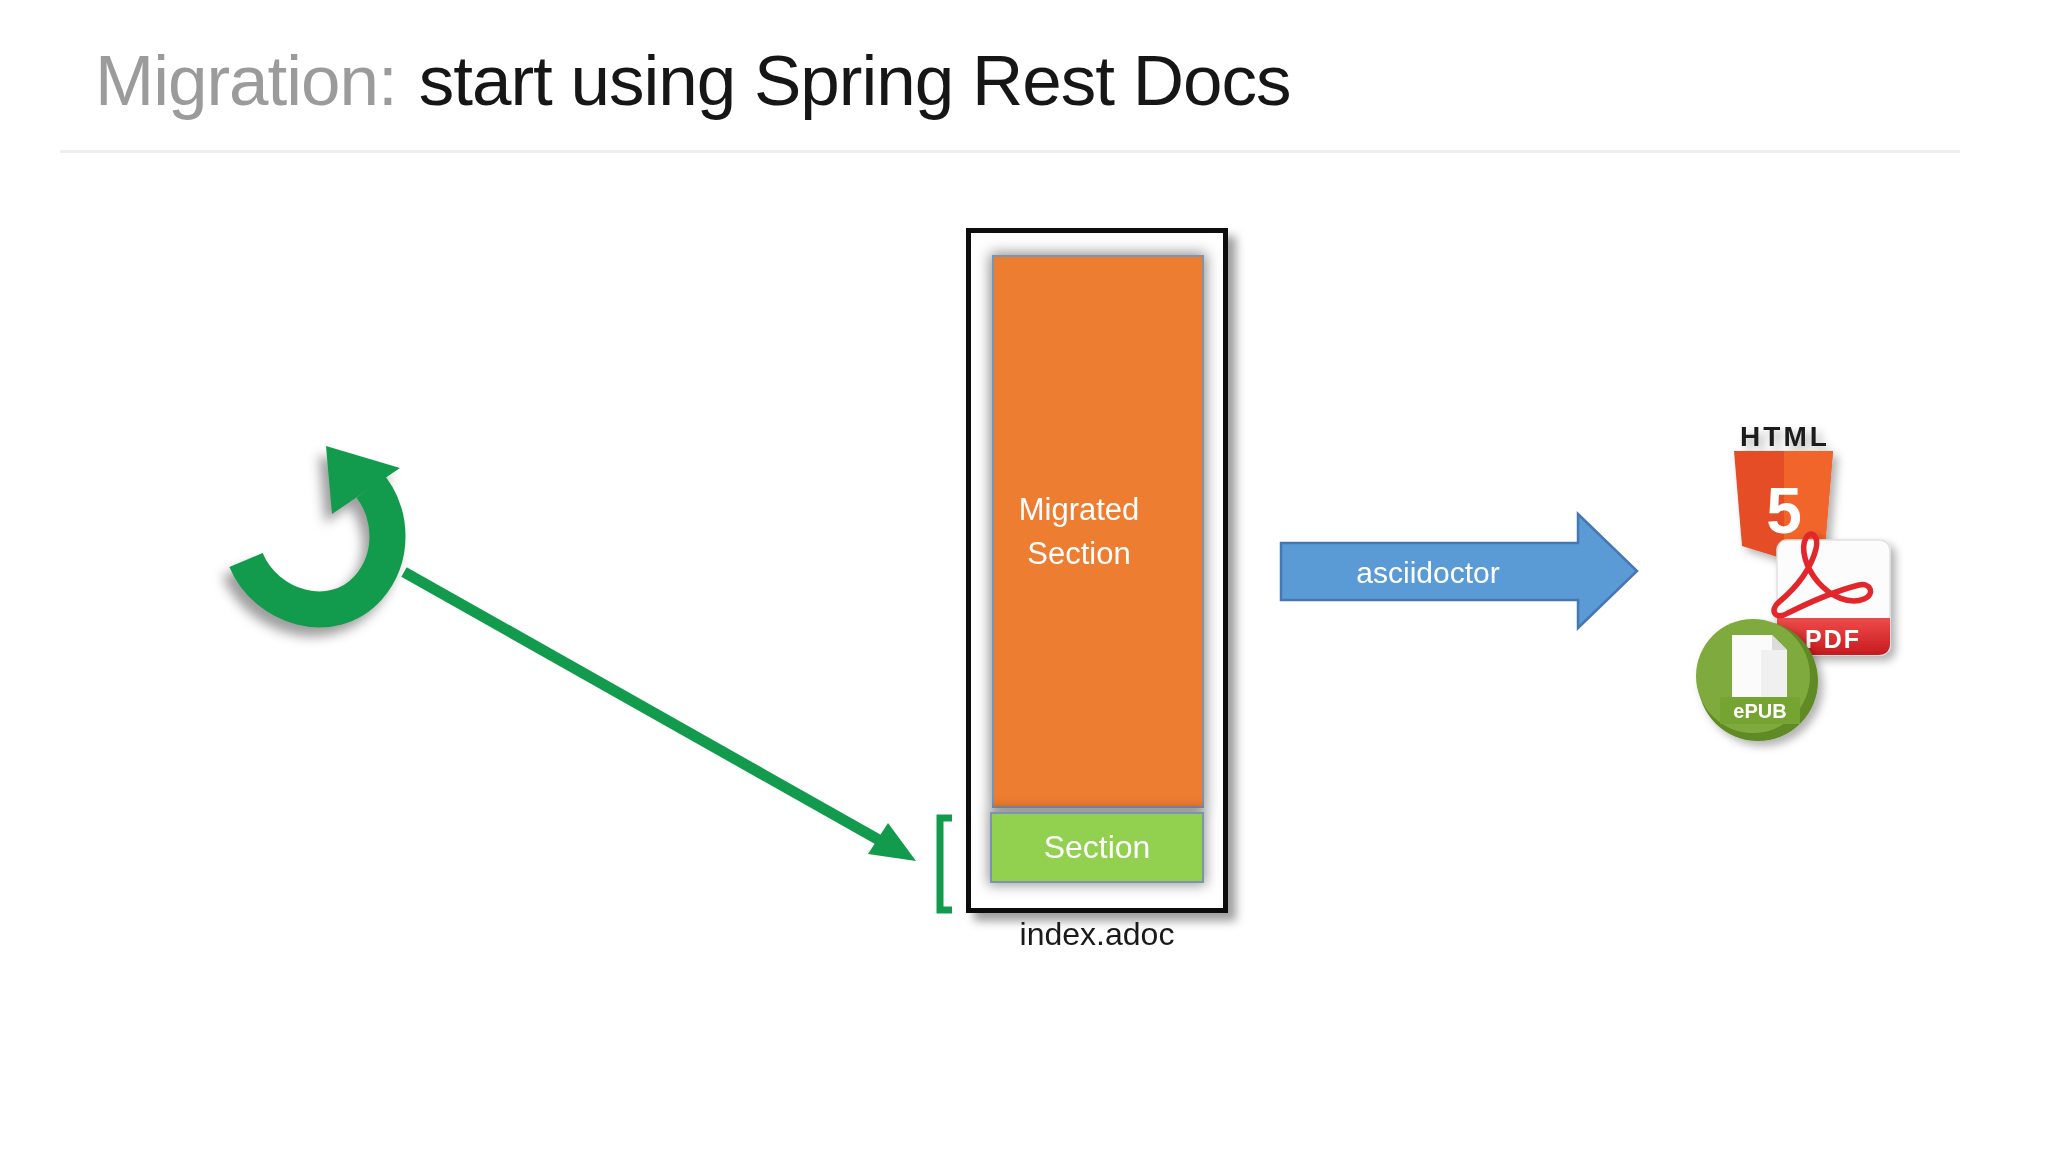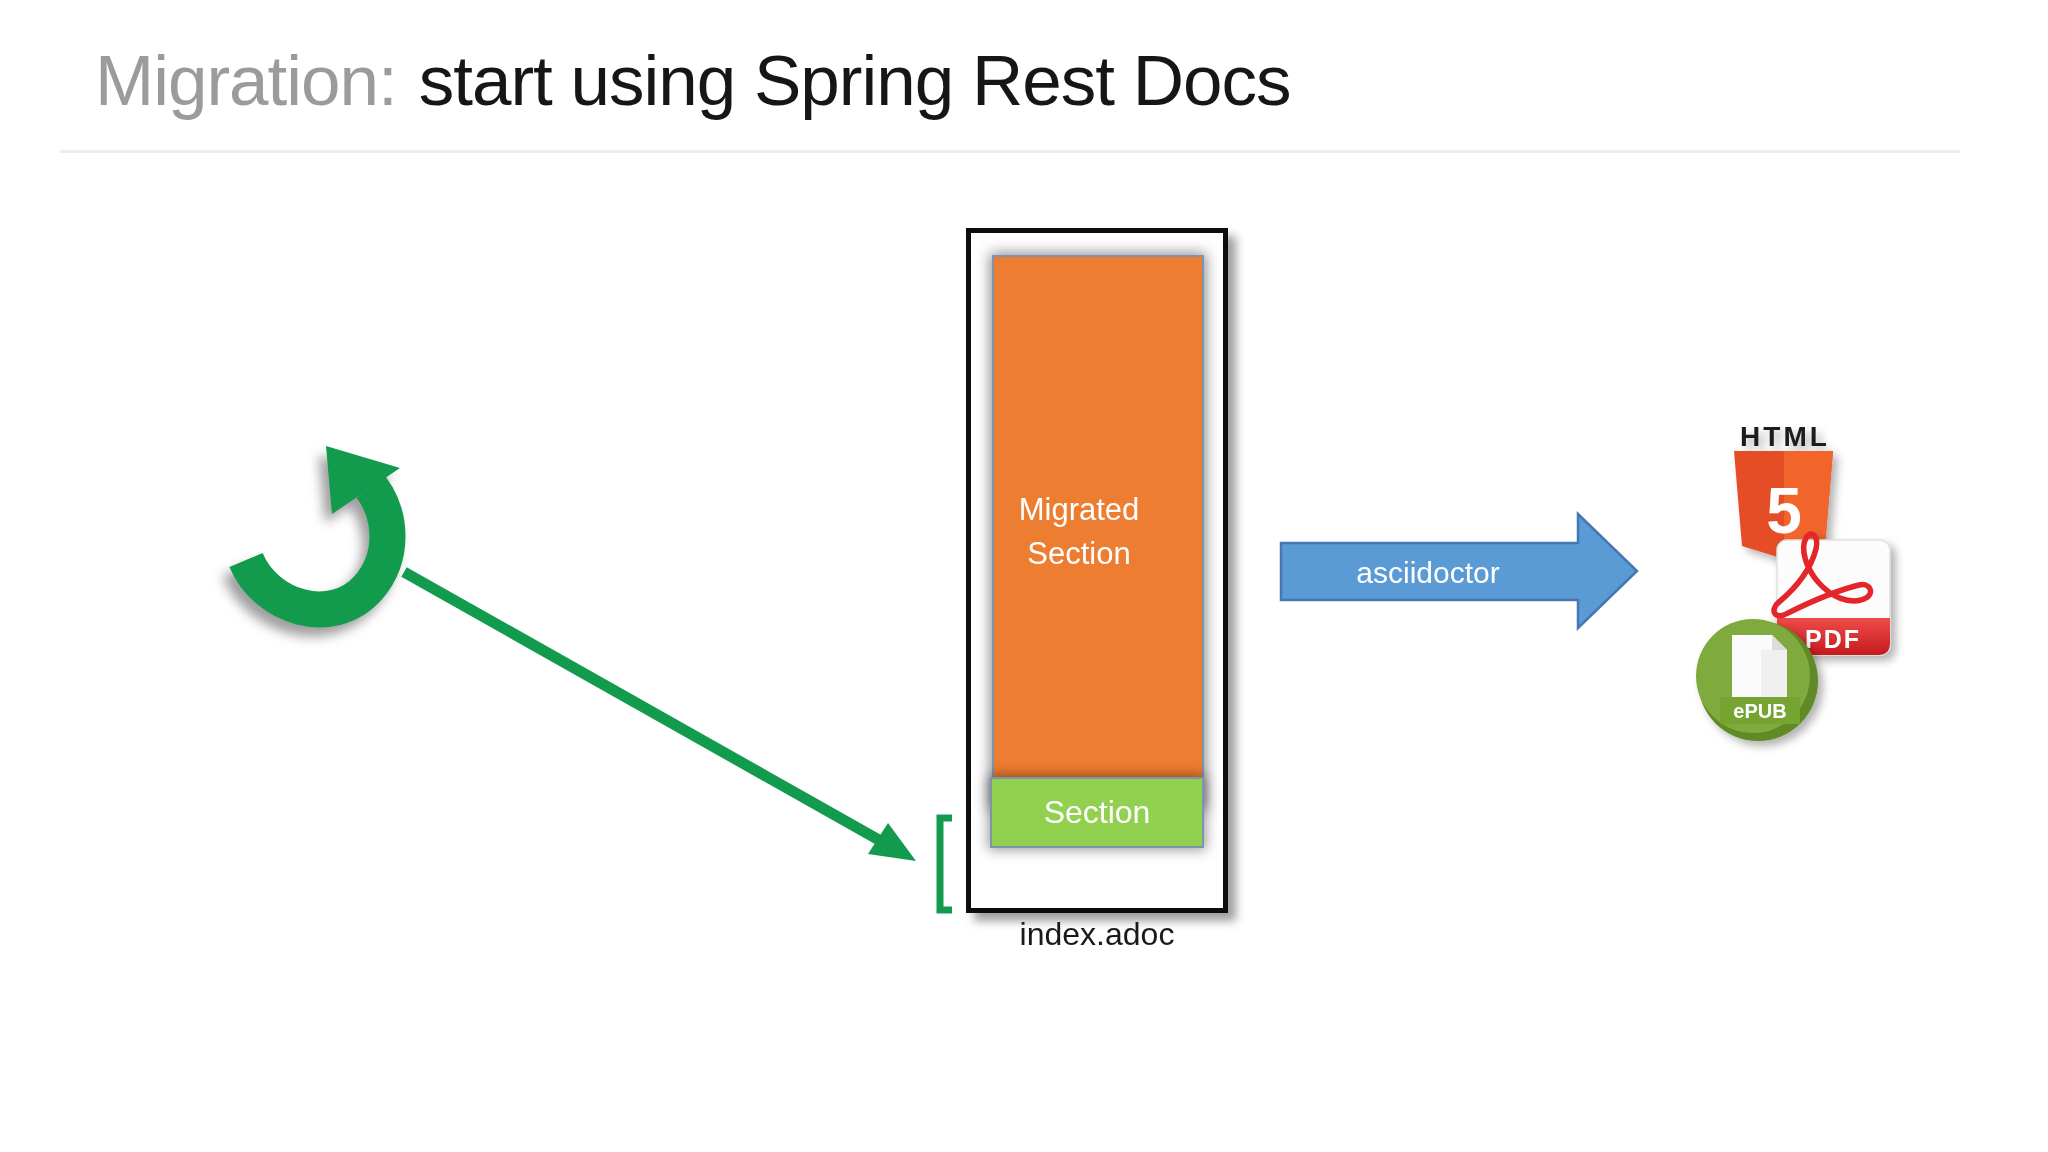--- a/index.html
+++ b/index.html
@@ -27,21 +27,21 @@
   .migrated-box{
     position:absolute; left:992px; top:255px; width:212px; height:553px;
     box-sizing:border-box; border:2px solid #7d94ae;
     background:var(--c-accent-orange,#ED7D31);
     box-shadow:0 0 13px 2px rgba(0,0,0,0.45);
     display:flex; align-items:center; text-align:center;
     color:#ffffff; font-size:31px; line-height:44px;
   }
   .migrated-box span{ display:block; width:170px; }
   .section-box{
-    position:absolute; left:990px; top:777px; width:214px; height:71px;
+    position:absolute; left:990px; top:812px; width:214px; height:71px;
     box-sizing:border-box; border:2px solid #7d94ae;
     background:var(--c-accent-green-box,#92D050);
     box-shadow:0 0 12px 2px rgba(0,0,0,0.40);
     display:flex; align-items:center; justify-content:center;
     color:#ffffff; font-size:32px;
   }
   .file-label{
     position:absolute; left:966px; top:916px; width:262px; text-align:center;
     font-size:32px; color:#1a1a1a;
   }

